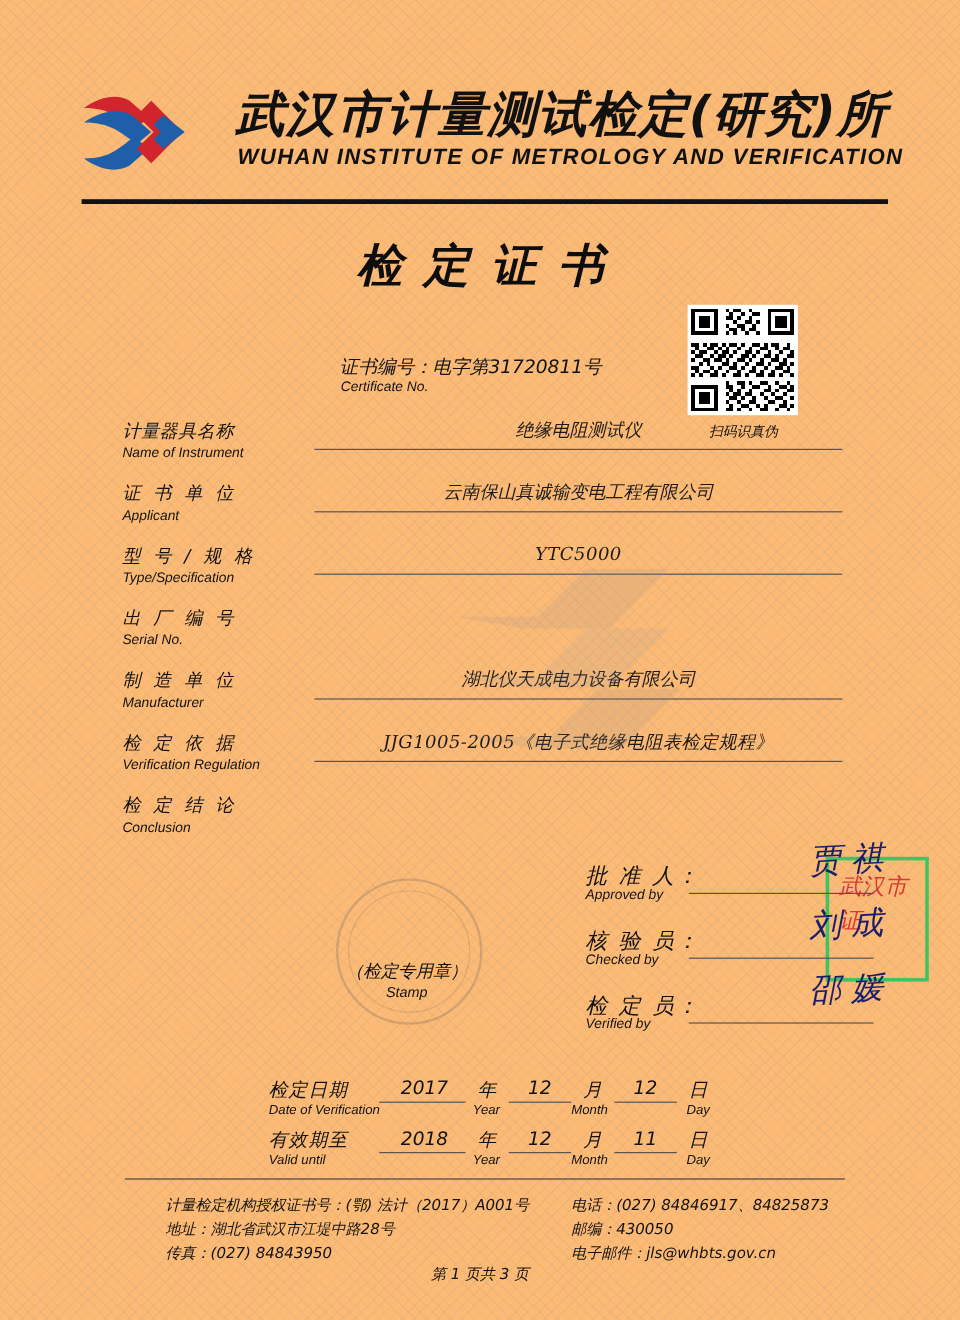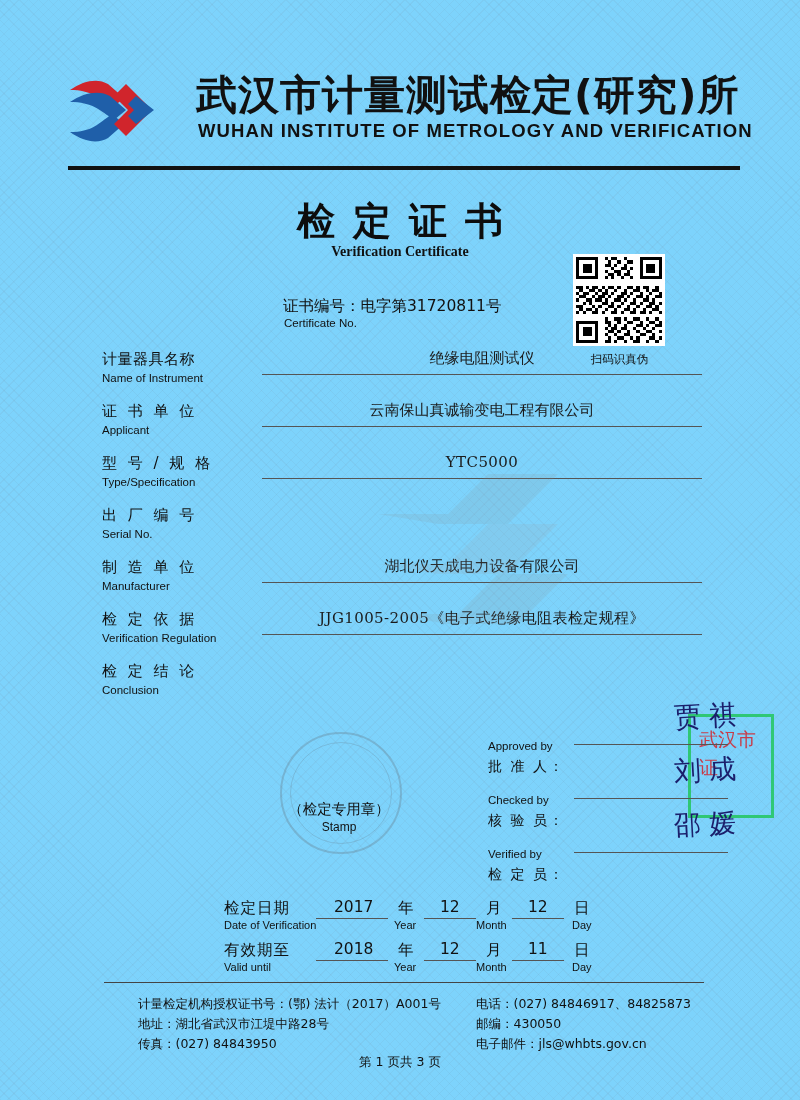--- a/index.html
+++ b/index.html
@@ -8,22 +8,23 @@
     background: #ffffff;
   }
   body {
     font-family: "Liberation Sans", sans-serif;
   }
   .page {
     position: relative;
     width: 800px;
     height: 1100px;
     margin: 0 auto;
-    background: #7dd3fc;
+    background: #fdba74;
     overflow: hidden;
+    font-style: italic;
   }
   
   .page::before {
     content: "";
     position: absolute;
     inset: 0;
     background-image:
       repeating-linear-gradient(45deg, rgba(120,140,160,0.10) 0 1px, transparent 1px 7px),
       repeating-linear-gradient(-45deg, rgba(120,140,160,0.10) 0 1px, transparent 1px 7px);
     pointer-events: none;
@@ -217,21 +218,21 @@
   .sig-block {
     position: absolute;
     left: 460px;
     top: 700px;
     width: 240px;
   }
   .sig-row { position: relative; height: 54px; }
   .sig-lab-cn {
     position: absolute; left: 0; top: 4px;
     font-family: "DejaVu Sans", sans-serif;
-    font-size: 14px; color: #111; letter-spacing: 2px; white-space: nowrap; margin-top: 40px;
+    font-size: 18px; color: #111; letter-spacing: 2px; white-space: nowrap;
   }
   .sig-lab-en {
     position: absolute; left: 0; top: 26px;
     font-family: "Liberation Sans", sans-serif;
     font-size: 11.5px; color: #111; white-space: nowrap;
   }
   .sig-line {
     position: absolute; left: 86px; top: 0; width: 154px; height: 30px;
     border-bottom: 1px solid #555;
   }
@@ -391,21 +392,20 @@
         <path d="M2 56 C24 56, 30 48, 44 38 L56 48 L40 62 C30 68, 16 66, 2 56 Z" fill="#1f5fa9"></path>
         <path d="M58 8 L84 34 L58 60 L46 48 L60 34 L46 20 Z" fill="#d0252c"></path>
         <path d="M68 20 L86 34 L68 48 L60 40 L66 34 L60 28 Z" fill="#1f5fa9"></path>
       </svg>
       <div class="org-cn">武汉市计量测试检定(研究)所</div>
       <div class="org-en">WUHAN INSTITUTE OF METROLOGY AND VERIFICATION</div>
     </div>
     <div class="rule"></div>
 
     <div class="title-cn">检定证书</div>
-    <div class="title-en">Verification Certificate</div>
 
     <svg class="qr-box" viewBox="0 0 29 29" shape-rendering="crispEdges">
       <rect width="29" height="29" fill="#ffffff"></rect>
       <g fill="#000000">
         <rect x="1" y="1" width="7" height="7"></rect>
           <rect x="2" y="2" width="5" height="5" fill="#fff"></rect>
           <rect x="3" y="3" width="3" height="3"></rect>
         <rect x="21" y="1" width="7" height="7"></rect>
           <rect x="22" y="2" width="5" height="5" fill="#fff"></rect>
           <rect x="23" y="3" width="3" height="3"></rect>

